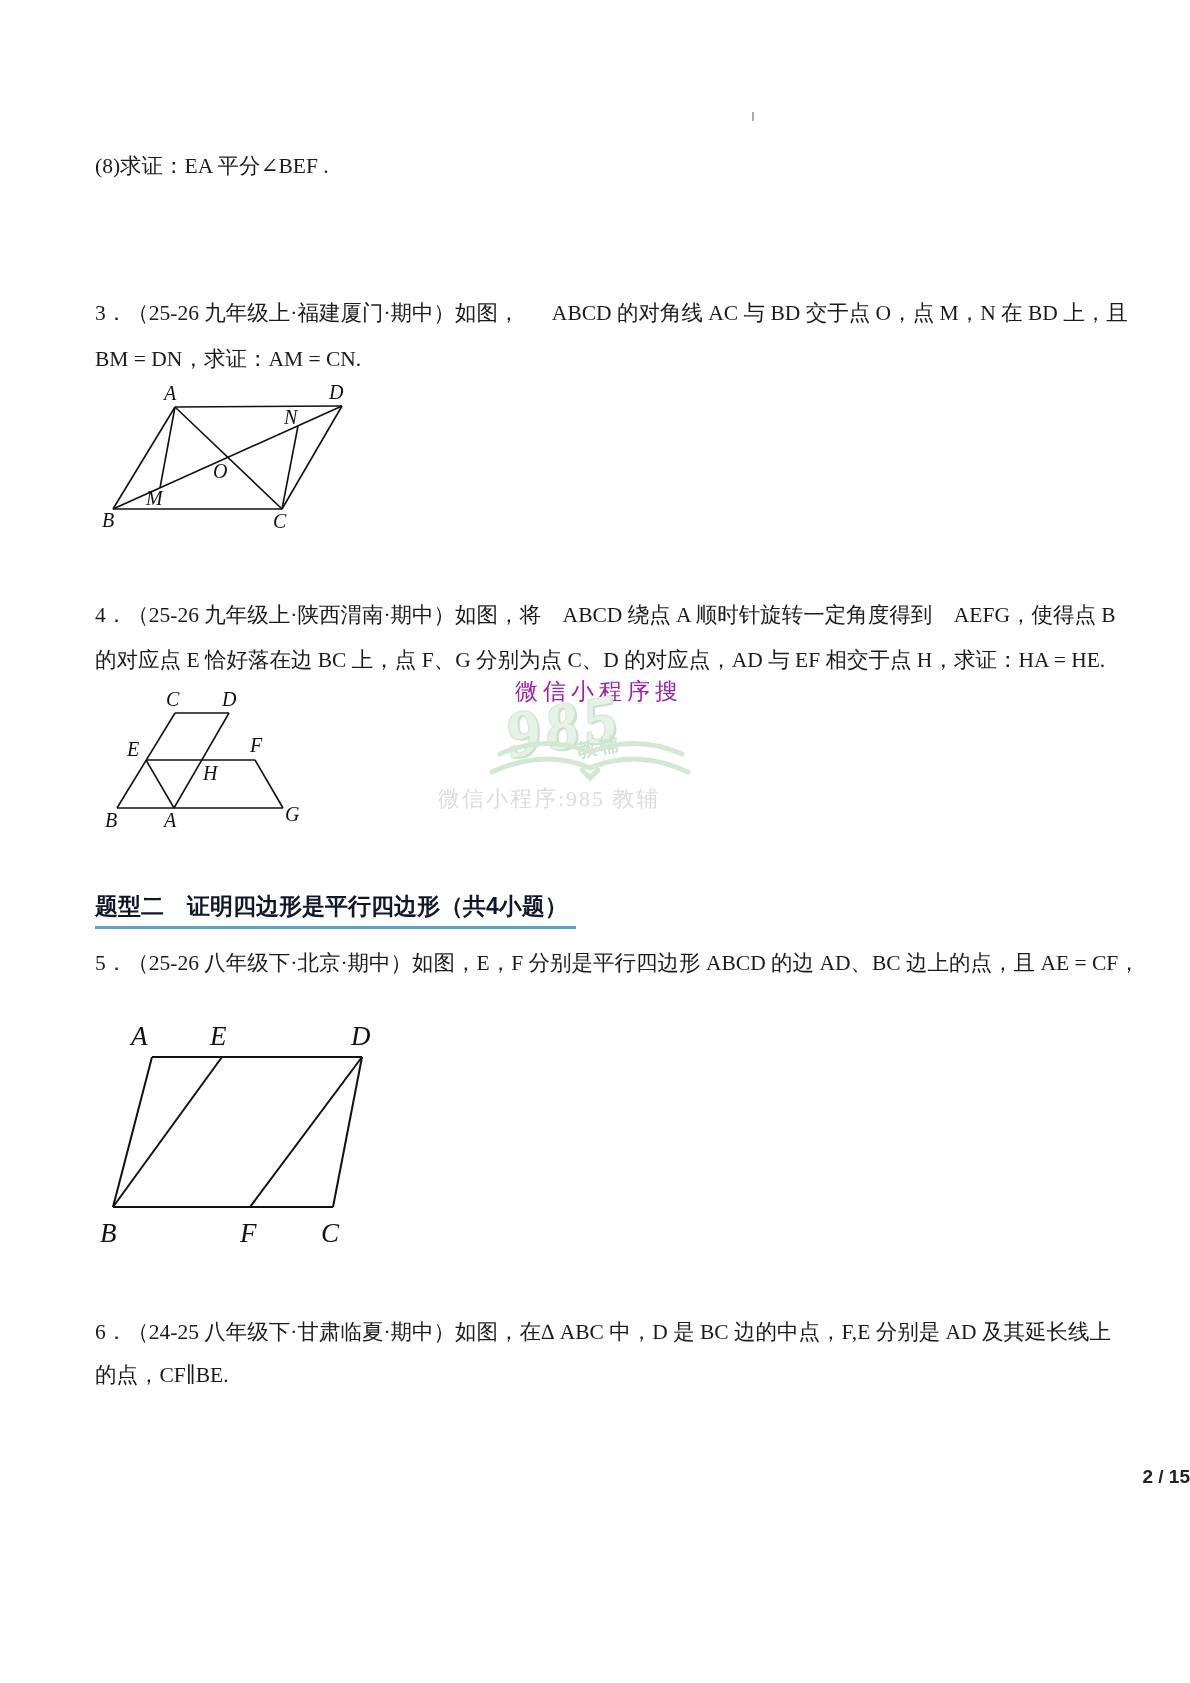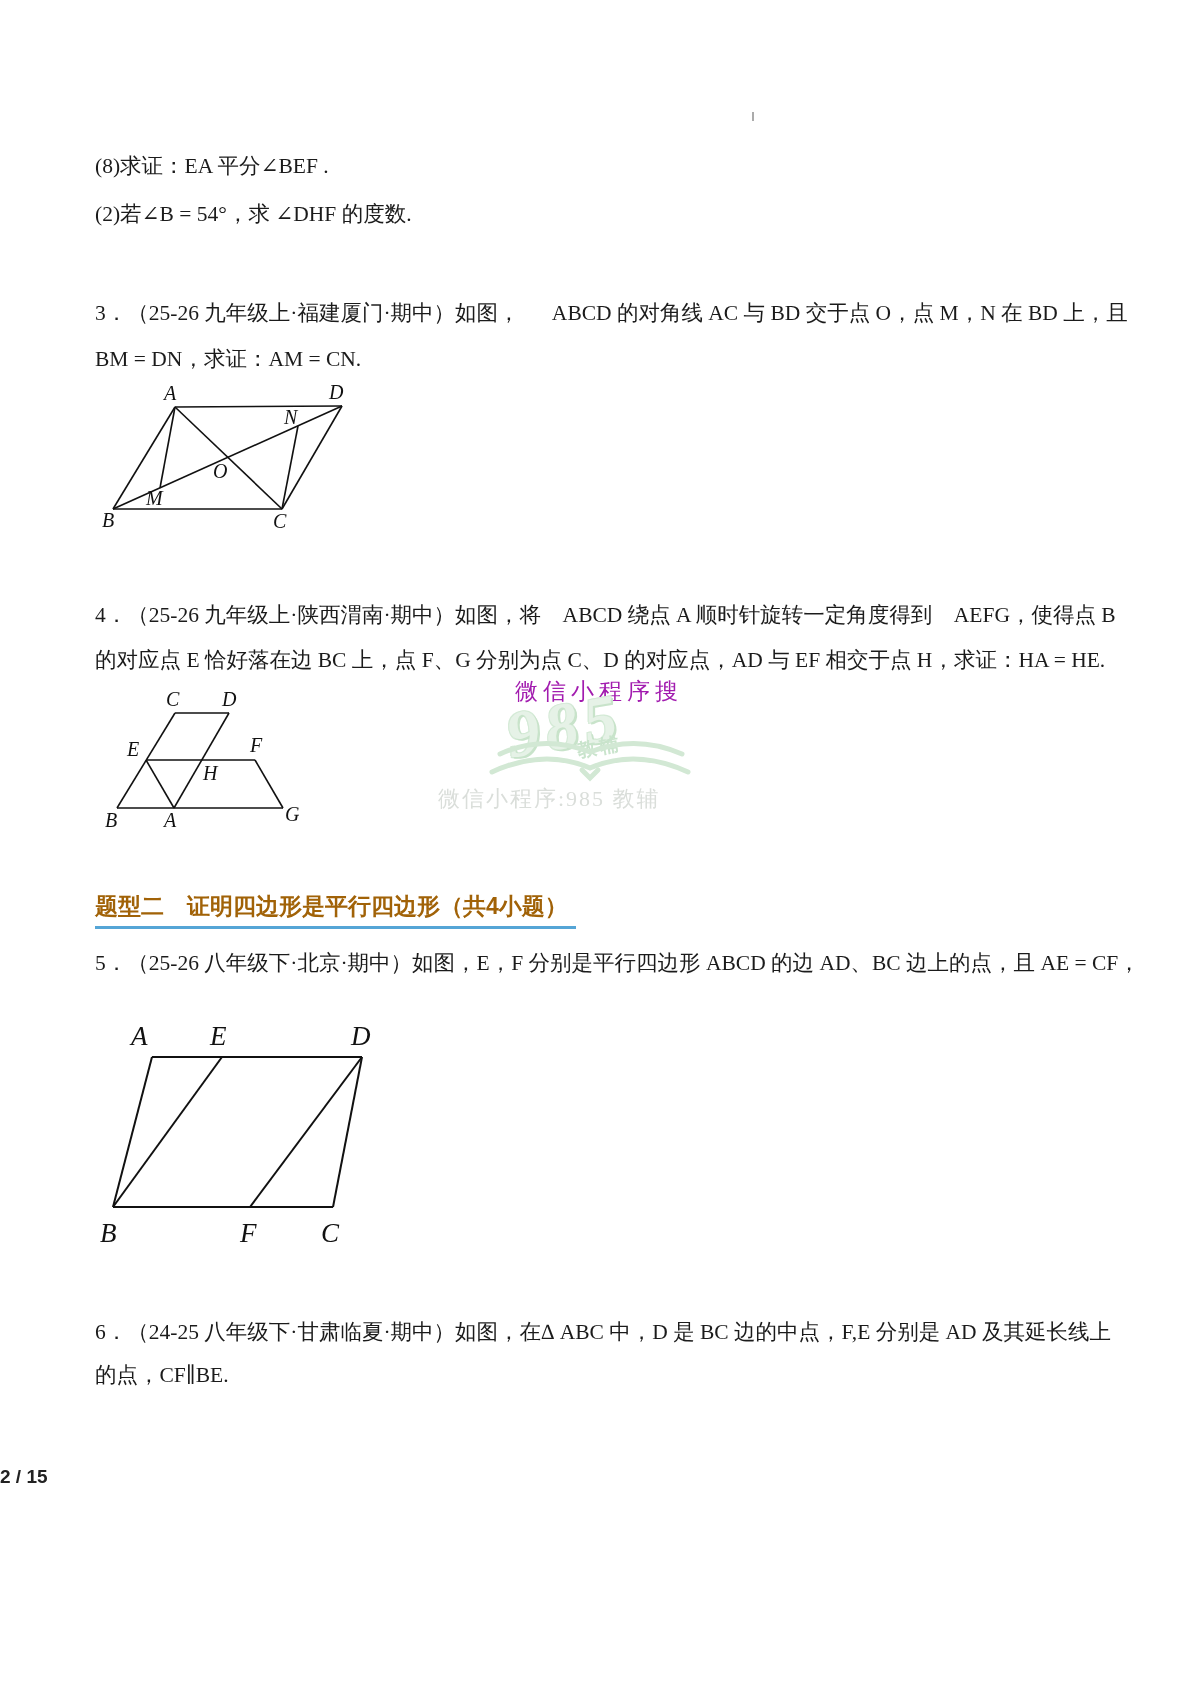--- a/index.html
+++ b/index.html
@@ -5,23 +5,23 @@
   html,body{margin:0;padding:0;background:#ffffff;}
   .page{position:relative;width:1190px;height:1683px;background:#ffffff;margin:0 auto;overflow:hidden;
         font-family:"Liberation Serif","DejaVu Serif",serif;color:#1b1b1b;}
   .tline{position:absolute;left:95px;white-space:nowrap;font-size:21.5px;line-height:28px;color:#1b1b1b;}
   .math{font-family:"Liberation Serif","DejaVu Serif",serif;}
   .fig{position:absolute;}
   .fig line{stroke:#111111;stroke-width:1.6;}
   .fig.big line{stroke-width:2;}
   .flabel{font-family:"Liberation Serif","DejaVu Serif",serif;font-style:italic;fill:#111111;}
   .heading{position:absolute;left:95px;top:891px;font-family:"Liberation Sans","DejaVu Sans",sans-serif;
-           font-weight:bold;font-size:23px;color:#a16207;border-bottom:3px solid #55A5D6;
+           font-weight:bold;font-size:23px;color:#0f172a;border-bottom:3px solid #55A5D6;
            padding:0 8px 4px 0;white-space:nowrap;}
-  .footer{position:absolute;top:1466px;left:0;width:100%;text-align:left;
+  .footer{position:absolute;top:1466px;left:0;width:100%;text-align:right;
           font-family:"Liberation Sans","DejaVu Sans",sans-serif;font-weight:bold;font-size:19px;color:#222222;}
   .stray{position:absolute;left:752px;top:112px;width:2px;height:9px;background:#ababab;}
   
   .wm{position:absolute;pointer-events:none;}
   .wm1{left:515px;top:676px;font-size:23px;color:#a21caf;letter-spacing:5px;white-space:nowrap;}
   .wm985{left:506px;top:688px;font-family:"Liberation Serif","DejaVu Serif",serif;font-style:italic;font-weight:bold;
          font-size:66px;color:#E6F2E7;text-shadow:2px 2px 0 #C8E3CA,-1px -1px 0 #D4EAD6,1px -1px 0 #D4EAD6,-1px 1px 0 #D4EAD6;
          transform:rotate(-10deg);letter-spacing:6px;white-space:nowrap;}
   .wmjf{left:577px;top:734px;font-size:19px;font-weight:bold;color:#C9E4CC;letter-spacing:4px;
         transform:rotate(-10deg);white-space:nowrap;}
@@ -41,21 +41,20 @@
   <svg class="wm wmbook" width="220" height="62" viewBox="0 0 220 62">
     <g fill="none" stroke="#D2E8D4" stroke-width="5" stroke-linecap="round">
       <path d="M18,24 Q62,4 108,22 Q154,4 200,24"></path>
       <path d="M10,42 Q62,18 108,38 Q154,18 206,42"></path>
       <path d="M100,40 L108,48 L116,40"></path>
     </g>
   </svg>
   <div class="wm wm2">微信小程序:985 教辅</div>
 
   <div class="tline" style="top:152px"><span>(8)求证：</span><span class="math">EA</span><span> 平分</span><span class="math">∠BEF</span><span> .</span></div>
-  <div class="tline" style="top:200px"><span>(2)若</span><span class="math">∠B = 54°</span><span>，求 </span><span class="math">∠DHF</span><span> 的度数.</span></div>
 
   <div class="tline" style="top:299px"><span>3．（25-26 九年级上·福建厦门·期中）如图，　 </span><span class="math">ABCD</span><span> 的对角线 </span><span class="math">AC</span><span> 与 </span><span class="math">BD</span><span> 交于点 </span><span class="math">O</span><span>，点 </span><span class="math">M</span><span>，</span><span class="math">N</span><span> 在 </span><span class="math">BD</span><span> 上，且</span></div>
   <div class="tline" style="top:345px"><span class="math">BM = DN</span><span>，求证：</span><span class="math">AM = CN</span><span>.</span></div>
 
   <svg class="fig" style="left:100px;top:380px" width="260" height="152" viewBox="0 0 260 152">
     <g>
       <line x1="75" y1="27" x2="242" y2="26"></line>
       <line x1="242" y1="26" x2="182" y2="129"></line>
       <line x1="182" y1="129" x2="13" y2="129"></line>
       <line x1="13" y1="129" x2="75" y2="27"></line>

